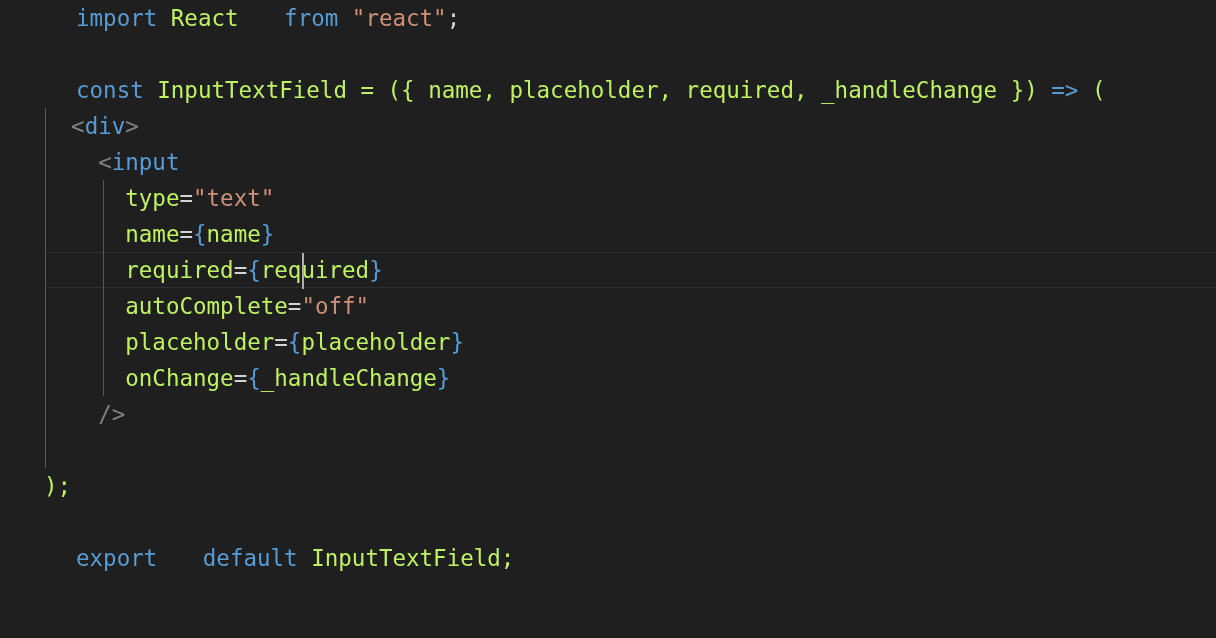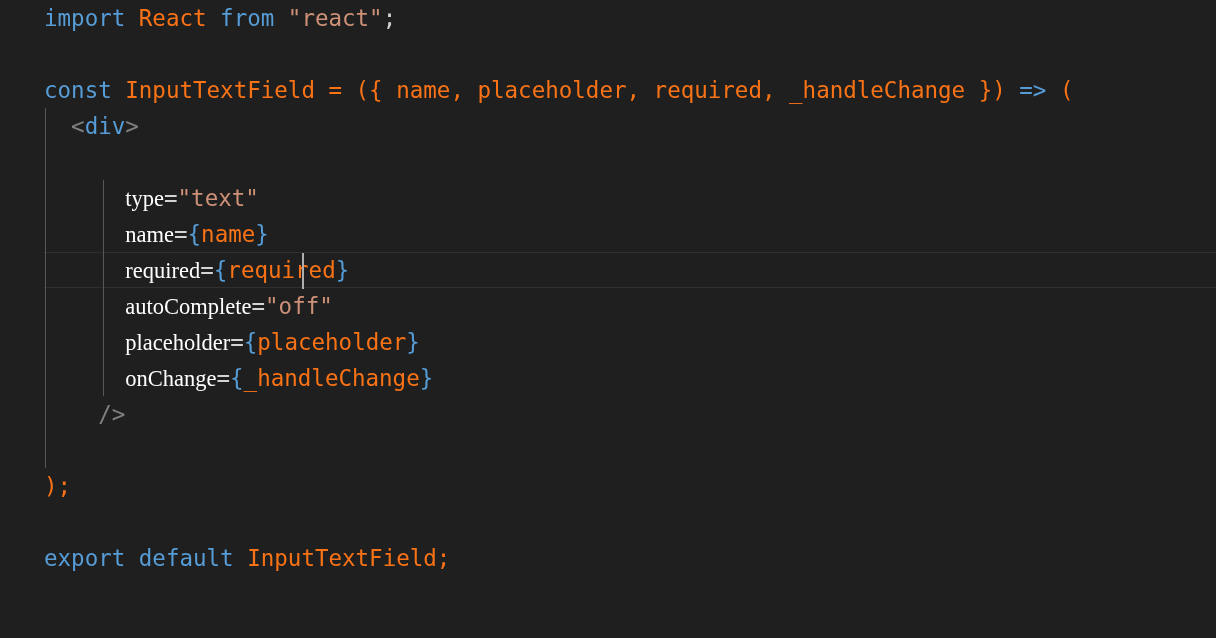--- a/index.html
+++ b/index.html
@@ -61,42 +61,43 @@
     pointer-events: none;
   }
   
   .caret {
     position: absolute;
     width: 2px;
     background: #aeaeae;
     pointer-events: none;
   }
   
-  .t-key      { color: #569cd6; }
-  .t-plain    { color: #f97316; }
+  .t-key      { color: #569cd6; margin-left: 32px; }
+  .t-plain    { color: #bef264; }
   .t-str      { color: #ce9178; }
   .t-tag      { color: #569cd6; }
   .t-bracket  { color: #808080; }
-  .t-attr     { color: #ffffff; font-family: Liberation Serif, serif; }
+  .t-attr     { color: #bef264; }
   .t-brace    { color: #569cd6; }
   .t-punct    { color: #d4d4d4; }
   .t-op       { color: #569cd6; }
 </style>
 </head>
 <body>
 
 <div id="editor">
   <div class="code-area">
       <div class="line-highlight" style="top: 252px;"></div>
       <div class="indent-guide" style="left: 45px; top: 108px; height: 360px;"></div>
       <div class="indent-guide" style="left: 103px; top: 180px; height: 216px;"></div>
       <div class="line" style="top: 0px;"><span class="txt"><span class="t-key">import</span><span class="t-plain"> </span><span class="t-plain">React</span><span class="t-plain"> </span><span class="t-key">from</span><span class="t-plain"> </span><span class="t-str">"react"</span><span class="t-punct">;</span></span></div>
       <div class="line" style="top: 36px;"><span class="txt"></span></div>
       <div class="line" style="top: 72px; text-decoration: underline;"><span class="txt"><span class="t-key">const</span><span class="t-plain"> InputTextField = ({ name, placeholder, required, _handleChange }) </span><span class="t-op">=&gt;</span><span class="t-plain"> (</span></span></div>
       <div class="line" style="top: 108px;"><span class="txt"><span class="t-plain">  </span><span class="t-bracket">&lt;</span><span class="t-tag">div</span><span class="t-bracket">&gt;</span></span></div>
+      <div class="line" style="top: 144px;"><span class="txt"><span class="t-plain">    </span><span class="t-bracket">&lt;</span><span class="t-tag">input</span></span></div>
       <div class="line" style="top: 180px;"><span class="txt"><span class="t-plain">      </span><span class="t-attr">type</span><span class="t-punct">=</span><span class="t-str">"text"</span></span></div>
       <div class="line" style="top: 216px;"><span class="txt"><span class="t-plain">      </span><span class="t-attr">name</span><span class="t-punct">=</span><span class="t-brace">{</span><span class="t-plain">name</span><span class="t-brace">}</span></span></div>
       <div class="line" style="top: 252px;"><span class="txt"><span class="t-plain">      </span><span class="t-attr">required</span><span class="t-punct">=</span><span class="t-brace">{</span><span class="t-plain">required</span><span class="t-brace">}</span></span></div>
       <div class="line" style="top: 288px;"><span class="txt"><span class="t-plain">      </span><span class="t-attr">autoComplete</span><span class="t-punct">=</span><span class="t-str">"off"</span></span></div>
       <div class="line" style="top: 324px;"><span class="txt"><span class="t-plain">      </span><span class="t-attr">placeholder</span><span class="t-punct">=</span><span class="t-brace">{</span><span class="t-plain">placeholder</span><span class="t-brace">}</span></span></div>
       <div class="line" style="top: 360px;"><span class="txt"><span class="t-plain">      </span><span class="t-attr">onChange</span><span class="t-punct">=</span><span class="t-brace">{</span><span class="t-plain">_handleChange</span><span class="t-brace">}</span></span></div>
       <div class="line" style="top: 396px;"><span class="txt"><span class="t-plain">    </span><span class="t-bracket">/&gt;</span></span></div>
       <div class="line" style="top: 468px;"><span class="txt"><span class="t-plain">);</span></span></div>
       <div class="line" style="top: 504px;"><span class="txt"></span></div>
       <div class="line" style="top: 540px;"><span class="txt"><span class="t-key">export</span><span class="t-plain"> </span><span class="t-key">default</span><span class="t-plain"> InputTextField;</span></span></div>

